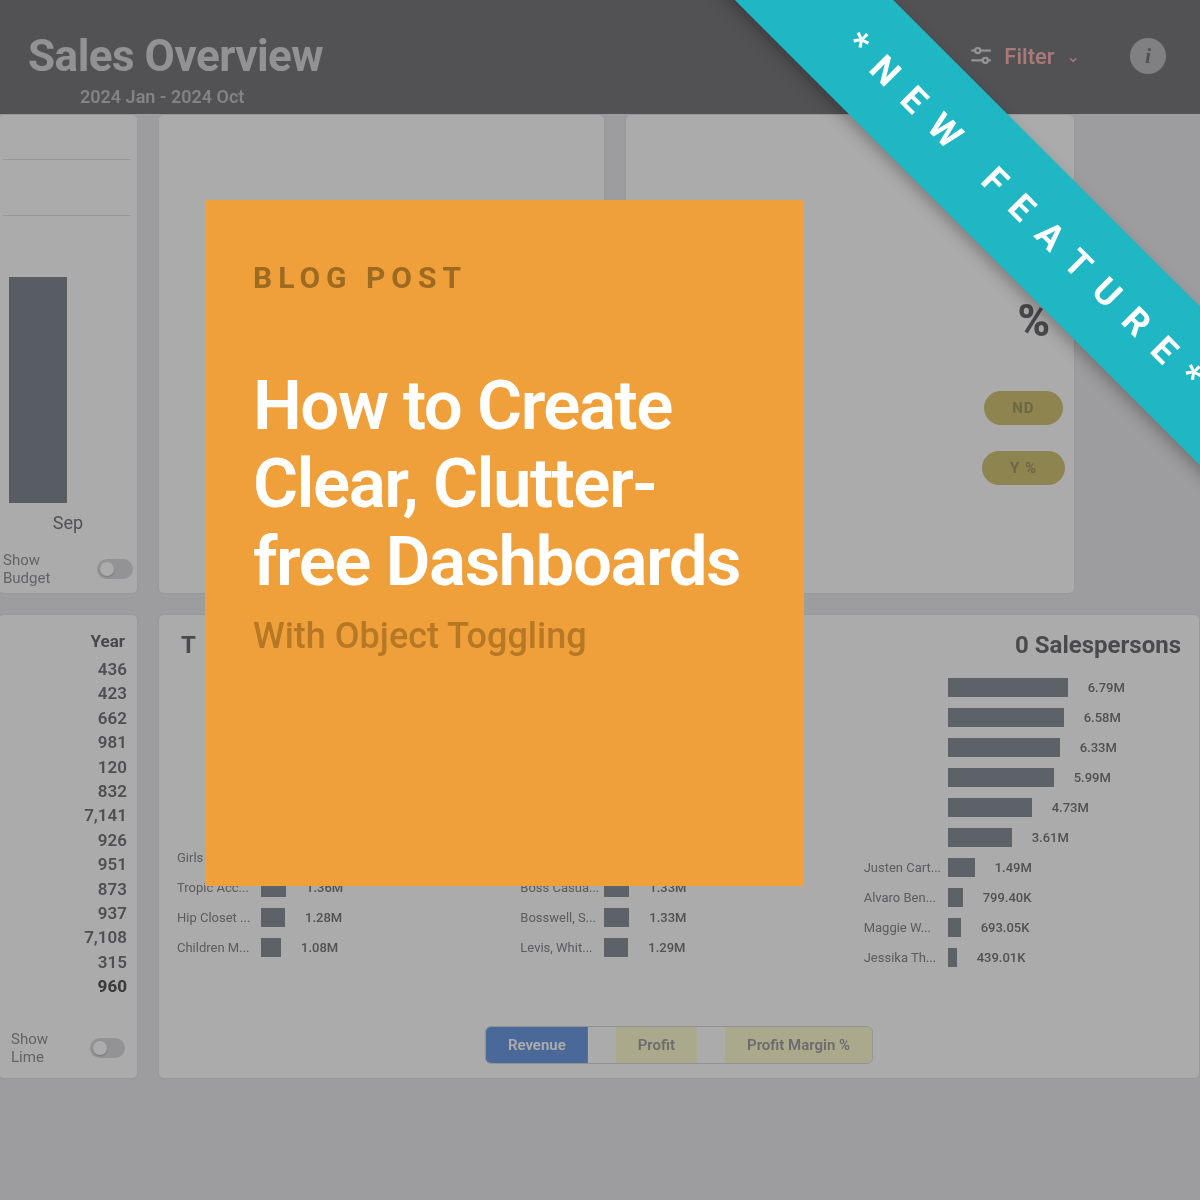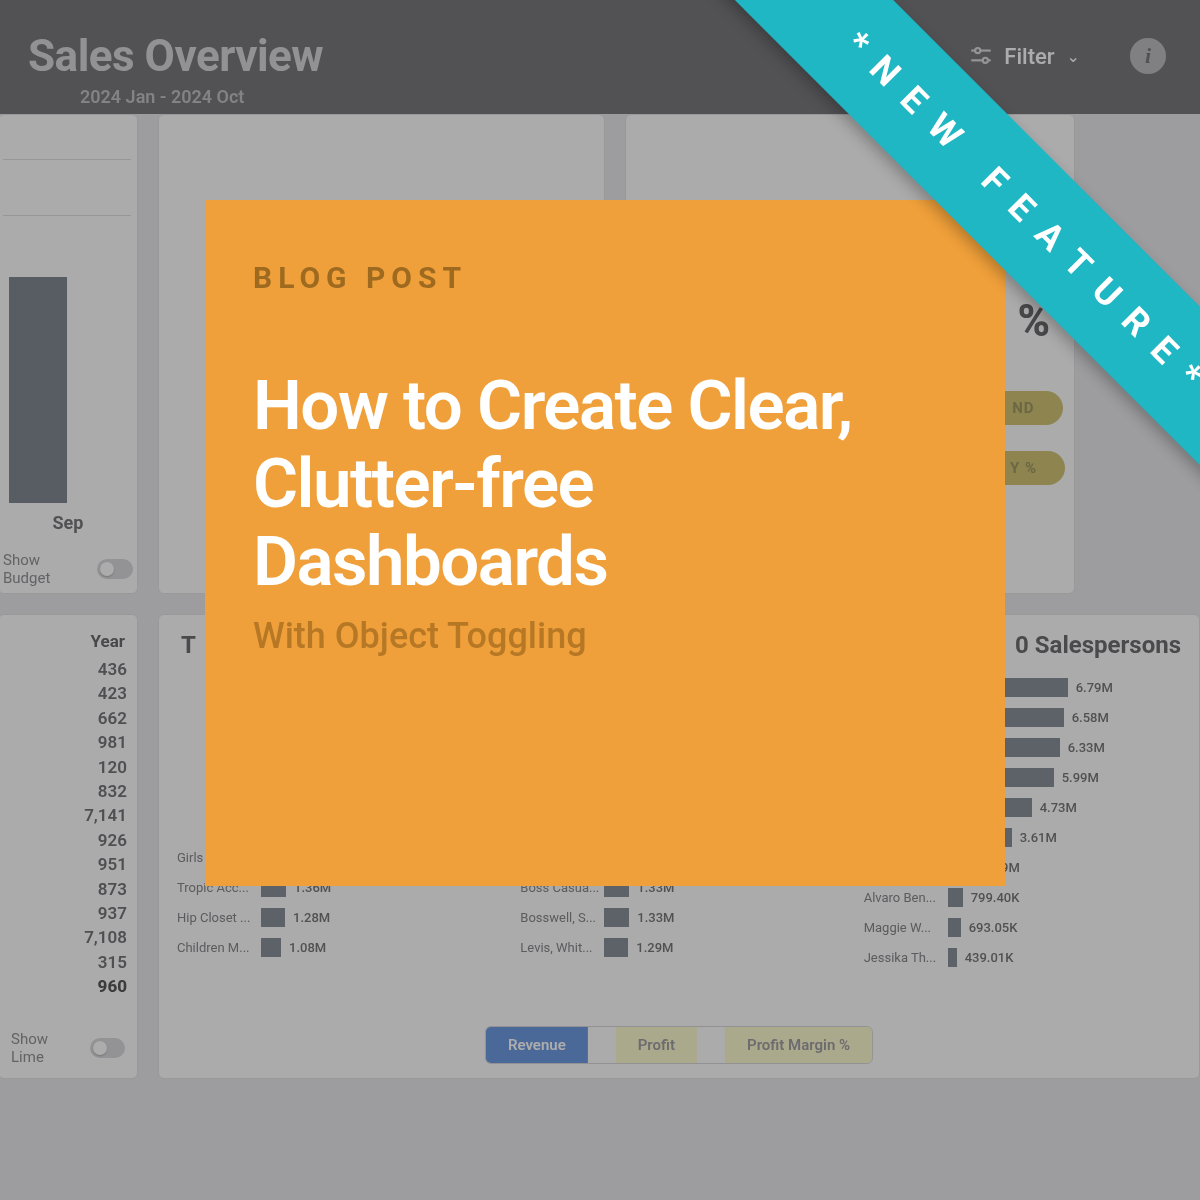--- a/index.html
+++ b/index.html
@@ -37,21 +37,21 @@
   .header-controls {
     display: flex;
     align-items: center;
     gap: 50px;
     margin-top: 8px;
   }
   .ctrl {
     display: flex;
     align-items: center;
     gap: 10px;
-    color: #ffffff;
+    color: #fca5a5;
     font-size: 22px;
     font-weight: 500;
   }
   .ctrl svg { stroke: #d6d6d8; }
   .chev { font-size: 16px; margin-left: 2px; }
   .info-btn {
     width: 36px; height: 36px; border-radius: 50%;
     background: #b0b0b3; color: #5c5c60;
     display: flex; align-items: center; justify-content: center;
     font-family: Georgia, serif; font-style: italic; font-weight: 700; font-size: 22px;
@@ -66,21 +66,21 @@
   
   .row1 { display: flex; gap: 20px; padding: 0 0 20px 0; }
   .card-bar { width: 140px; height: 480px; margin-left: -2px; position: relative; }
   .card-bar .bar {
     position: absolute; left: 10px; bottom: 90px;
     width: 58px; height: 226px; background: #66707a;
   }
   .card-bar .grid-line { position:absolute; left:4px; right:6px; height:1px; background:#d9d9db; }
   .card-bar .month-lab {
     position:absolute; left:0; right:0; bottom:60px; text-align:center;
-    font-size:18px; font-weight:700; color:#5a5a5c;
+    font-size:18px; font-weight:400; color:#5a5a5c;
   }
   .card-bar .toggle-row {
     position:absolute; left:4px; right:4px; bottom:6px;
     display:flex; align-items:center; gap:10px;
     font-size:15px; color:#7a7a7c;
   }
   .toggle {
     width:38px; height:20px; border-radius:10px; background:#d2d2d4; position:relative;
   }
   .toggle::after{
@@ -114,40 +114,40 @@
   .num-list li { font-size:17px; font-weight:600; color:#575759; line-height:24.4px; }
   .num-list li:last-child { font-weight:800; color:#333; }
   .card-numbers .toggle-row { position:absolute; left:12px; right:12px; bottom:12px; display:flex; align-items:center; gap:10px; font-size:15px; color:#7a7a7c;}
 
   .card-top10 { flex:1; height:465px; position:relative; }
   .top10-title { font-size:24px; font-weight:700; color:#4d4d4f; margin-left:4px; }
   .hb-cols { display:flex; gap:26px; margin-top:14px; }
   .hb-col { flex:1; }
   .hb-row { display:flex; align-items:center; height:28px; margin-bottom:2px; }
   .hb-label { width:84px; font-size:13px; color:#6d6d6f; overflow:hidden; text-overflow:ellipsis; white-space:nowrap; }
-  .hb-bar-wrap { flex:1; display:flex; align-items:center; gap:8px; }
+  .hb-bar-wrap { flex:1; display:flex; align-items:center; gap:20px; }
   .hb-bar { height:19px; background:#6d7882; }
   .hb-val { font-size:13px; color:#595959; font-weight:500; }
   .metric-tabs {
     position:absolute; bottom:14px; left:50%; transform:translateX(-50%);
     display:flex; border-radius:6px; overflow:hidden; border:1px solid #d0d0d2;gap:28px;
   }
   .metric-tabs .mt {
     padding:9px 22px; font-size:15px; font-weight:600; color:#8b8b8d; background:#fef9c3;
   }
   .metric-tabs .mt.active { background:#4f86d9; color:#fff; }
 
   
   .dim {
     position:absolute; inset:0; background:rgba(70,70,74,0.45); pointer-events:none;
   }
 
   
   .blog-card {
-    position:absolute; left:205px; top:200px; width:800px; height:686px;
+    position:absolute; left:205px; top:200px; width:599px; height:686px;
     background:#f0a03a; padding:60px 48px 0 48px;
   }
   .blog-eyebrow {
     font-size:30px; font-weight:700; letter-spacing:6px; color:#9e6a20;
   }
   .blog-title {
     margin-top:72px; font-size:69px; line-height:78px; font-weight:600; color:#fff; letter-spacing:-1.5px;
   }
   .blog-sub {
     margin-top:14px; font-size:36px; font-weight:500; color:#b77826;

